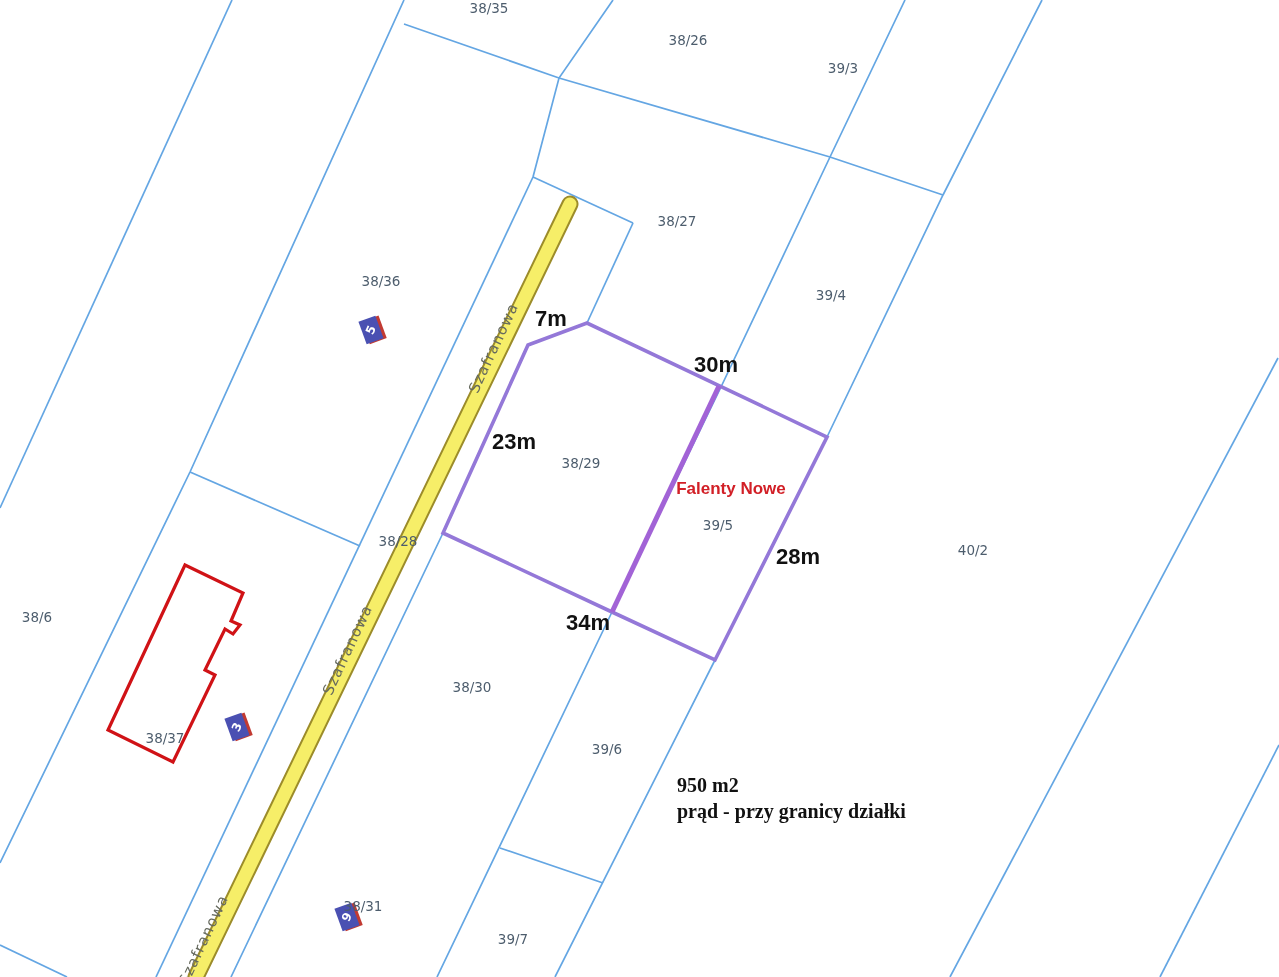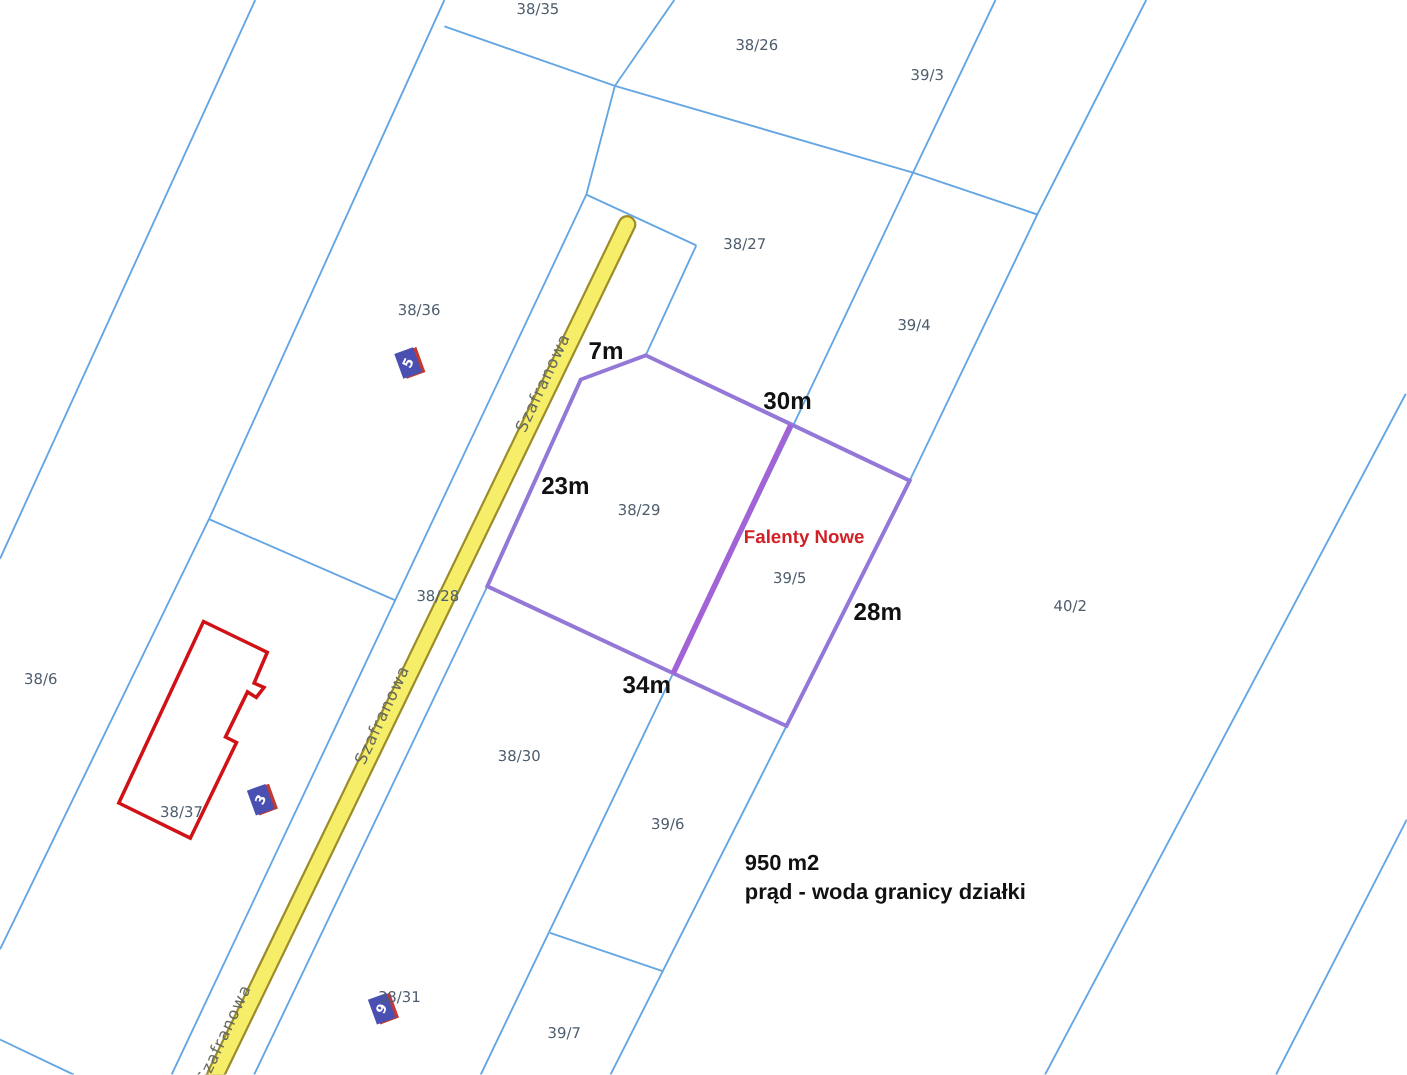--- a/index.html
+++ b/index.html
@@ -9,21 +9,21 @@
     height: 977px;
     overflow: hidden;
     background: #ffffff;
     font-family: "DejaVu Sans", "Liberation Sans", sans-serif;
   }
   .map-stage svg { position: absolute; left: 0; top: 0; }
   .info-block {
     position: absolute;
     left: 677px;
     top: 772px;
-    font-family: Liberation Sans, sans-serif;
+    font-family: Liberation Serif, serif;
     font-weight: bold;
     font-size: 20px;
     line-height: 26px;
     color: #111111;
     white-space: nowrap;
   }
 </style>
 </head>
 <body>
 
@@ -86,15 +86,15 @@
       <text x="551" y="326" fill="#111111" font-size="22" font-weight="bold" text-anchor="middle" font-family="Liberation Sans, DejaVu Sans, sans-serif">7m</text>
       <text x="716" y="372" fill="#111111" font-size="22" font-weight="bold" text-anchor="middle" font-family="Liberation Sans, DejaVu Sans, sans-serif">30m</text>
       <text x="514" y="449" fill="#111111" font-size="22" font-weight="bold" text-anchor="middle" font-family="Liberation Sans, DejaVu Sans, sans-serif">23m</text>
       <text x="798" y="564" fill="#111111" font-size="22" font-weight="bold" text-anchor="middle" font-family="Liberation Sans, DejaVu Sans, sans-serif">28m</text>
       <text x="588" y="630" fill="#111111" font-size="22" font-weight="bold" text-anchor="middle" font-family="Liberation Sans, DejaVu Sans, sans-serif">34m</text>
       <text x="731" y="494" fill="#D22027" font-size="17" font-weight="bold" text-anchor="middle" font-family="Liberation Sans, DejaVu Sans, sans-serif">Falenty Nowe</text>
     </svg>
 
   <div class="info-block">
     <div>950 m2</div>
-    <div>prąd - woda granicy działki</div>
+    <div>prąd - przy granicy działki</div>
   </div>
 </div>
 
 </body></html>

